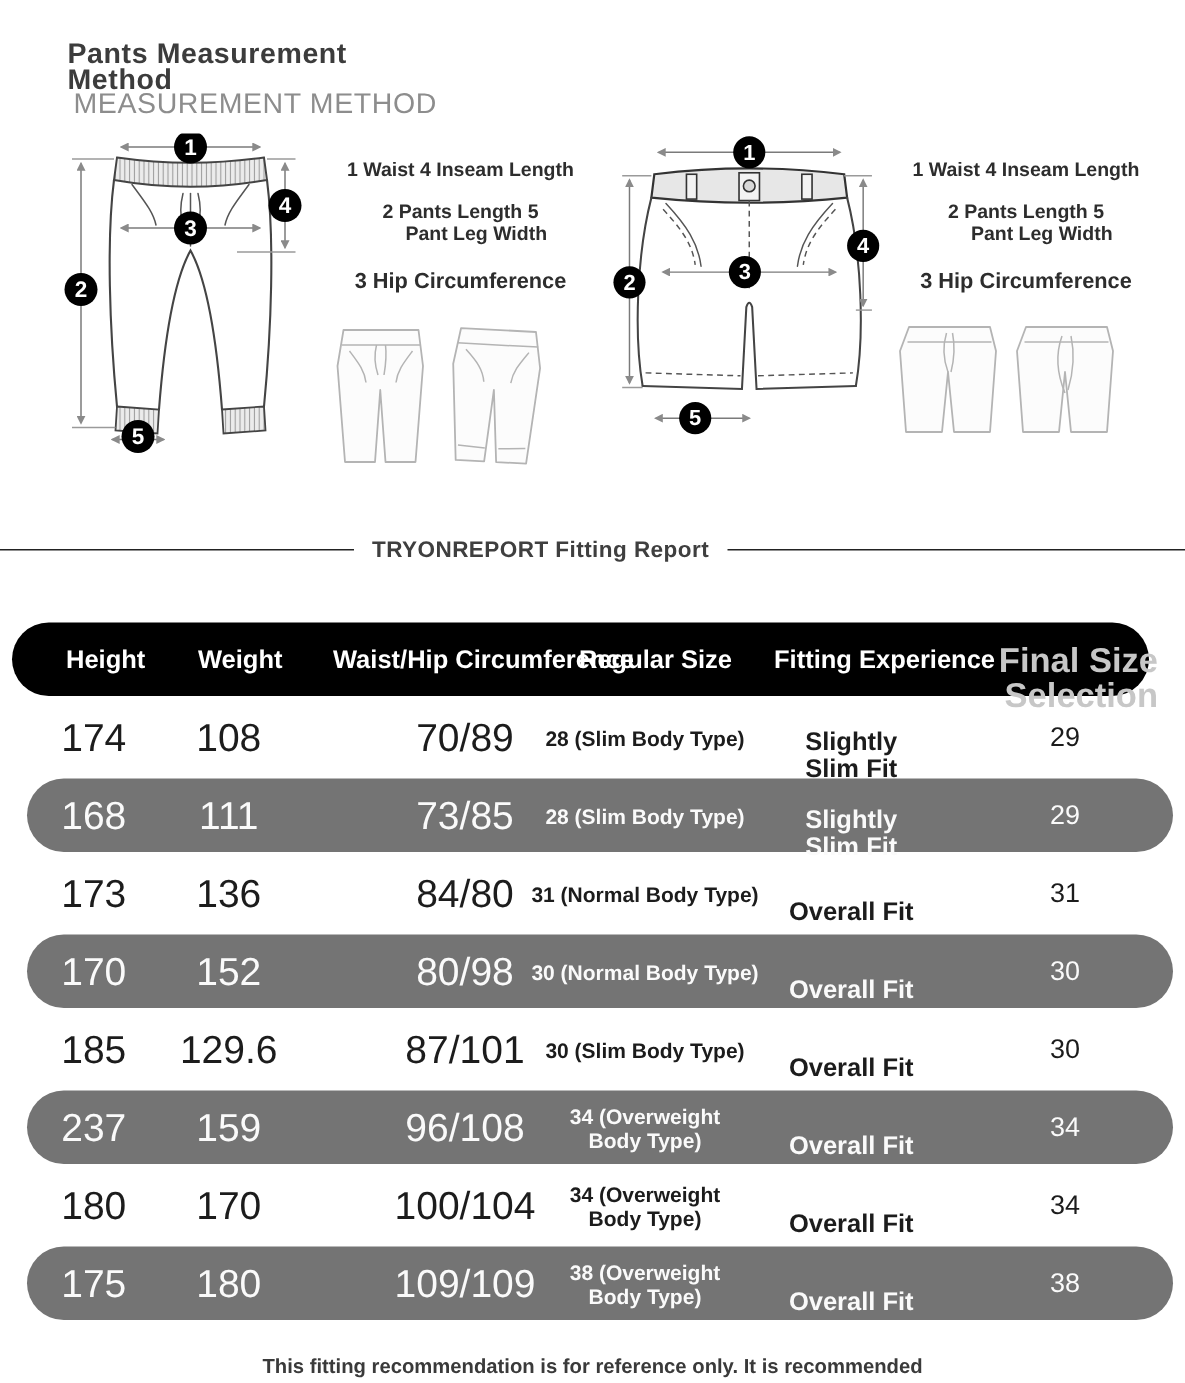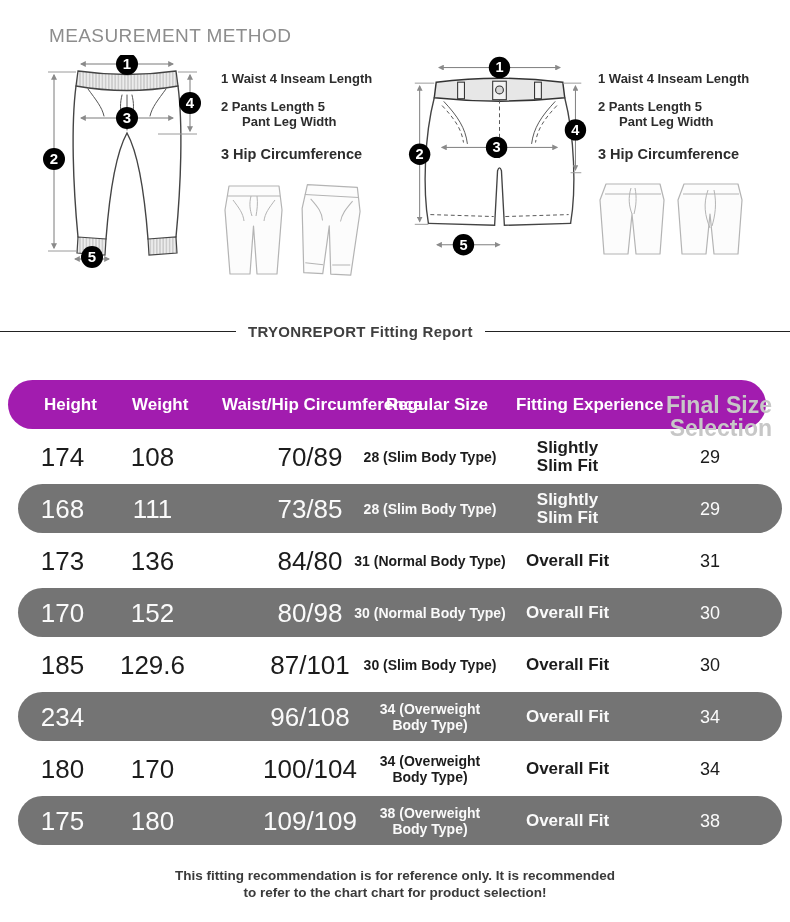--- a/index.html
+++ b/index.html
@@ -18,38 +18,38 @@
     margin:-3px 0 0 4px; font-size:19px; color:#8d8d8d; letter-spacing:.4px;
   }
 
   
   .figures { display:flex; margin-top:8px; padding-left:40px; }
   .figure { display:flex; }
   .figure + .figure { margin-left:14px; }
   .main-art { width:175px; height:215px; }
   .main-art.shorts { width:185px; }
   .side-col { margin-left:6px; width:172px; }
-  .legend { margin-top:16px; font-weight:bold; color:#2d2d2d; font-size:13px; line-height:15px; }
+  .legend { margin-top:16px; font-weight:bold; color:#2d2d2d; font-size:13px; line-height:15px;text-align:center; }
   .leg-line.l1 { margin-bottom:13px; }
   .leg-line.l3 { margin-left:21px; }
   .leg-line.l4 { margin-top:18px; font-size:14.5px; }
   .sketch { margin-top:14px; width:150px; }
 
   
   .report-heading { display:flex; align-items:center; margin-top:38px; }
   .rule { height:1px; background:#222; }
   .rule.left { flex:0 0 236px; }
   .rule.right { flex:1; }
   .heading-text { padding:0 12px; font-weight:bold; font-size:15px; color:#3f3f3f; letter-spacing:.3px; white-space:nowrap;text-align:right; }
 
   
   .size-table { margin-top:40px; }
   .t-header {
     position:relative; height:49px; margin:16px 24px 0 8px;
-    background:#a21caf; border-radius:25px; color:#fff; font-weight:bold;
+    background:#000000; border-radius:25px; color:#fff; font-weight:bold;
   }
   .h { position:absolute; top:15px; font-size:17px; white-space:nowrap; }
   .h.h1 { left:36px; }
   .h.h2 { left:124px; }
   .h.h3 { left:214px; }
   .h.h4 { left:378px; }
   .h.h5 { left:508px; }
   .h.h6 {
     top:14px; right:-6px; width:132px; white-space:normal;
     font-size:23px; line-height:23px; color:#c7c7c7; text-align:right;
@@ -62,21 +62,21 @@
     background:#747474; border-radius:25px;
   }
   .c {
     position:absolute; top:50%; transform:translateY(-50%);
     text-align:center; white-space:pre-line;
   }
   .c.c1 { left:15px;  width:95px;  font-size:26px; }
   .c.c2 { left:105px; width:95px;  font-size:26px; }
   .c.c3 { left:235px; width:150px; font-size:26px; }
   .c.c4 { left:350px; width:160px; font-size:14px; font-weight:bold; line-height:16px; }
-  .c.c5 { left:495px; width:145px; font-size:17px; font-weight:bold; line-height:18px; }
+  .c.c5 { left:495px; width:145px; font-size:17px; font-weight:bold; line-height:18px;margin-top:12px; }
   .c.c6 { left:650px; width:120px; font-size:18px; }
 
   
   .footnote {
     margin-top:22px; text-align:center; font-weight:bold;
     font-size:13.5px; line-height:17px; color:#3a3a3a; white-space:pre-line;
   }
 
   
   .garment { fill:none; stroke:#444; stroke-width:1.4; stroke-linecap:round; }
@@ -88,20 +88,21 @@
   .marker-num { fill:#fff; font-family:"Liberation Sans",sans-serif; font-size:15px; font-weight:bold; text-anchor:middle; }
   .faint { fill:#fcfcfc; stroke:#b4b4b4; stroke-width:1.2; stroke-linejoin:round; }
   .faint-line { fill:none; stroke:#b4b4b4; stroke-width:1; }
 </style>
 </head>
 <body>
 
 <div class="page">
 
   <div class="title-block">
+    <h1 class="title-main">Pants Measurement Method</h1>
     <div class="title-sub">MEASUREMENT METHOD</div>
   </div>
 
   <div class="figures">
 
     <div class="figure">
       <svg class="main-art" viewBox="0 0 175 215" aria-hidden="true">
         <defs>
           <pattern id="p-hatch" width="3.2" height="10" patternUnits="userSpaceOnUse">
             <rect width="3.2" height="10" fill="#ececec"></rect>
@@ -320,21 +321,22 @@
     <div class="t-row">
       <span class="c c1">185</span>
       <span class="c c2">129.6</span>
       <span class="c c3">87/101</span>
       <span class="c c4">30 (Slim Body Type)</span>
       <span class="c c5">Overall Fit</span>
       <span class="c c6">30</span>
     </div>
 
     <div class="t-row shade">
-      <span class="c c1">234</span>
+      <span class="c c1">237</span>
+      <span class="c c2">159</span>
       <span class="c c3">96/108</span>
       <span class="c c4">34 (Overweight
 Body Type)</span>
       <span class="c c5">Overall Fit</span>
       <span class="c c6">34</span>
     </div>
 
     <div class="t-row">
       <span class="c c1">180</span>
       <span class="c c2">170</span>

